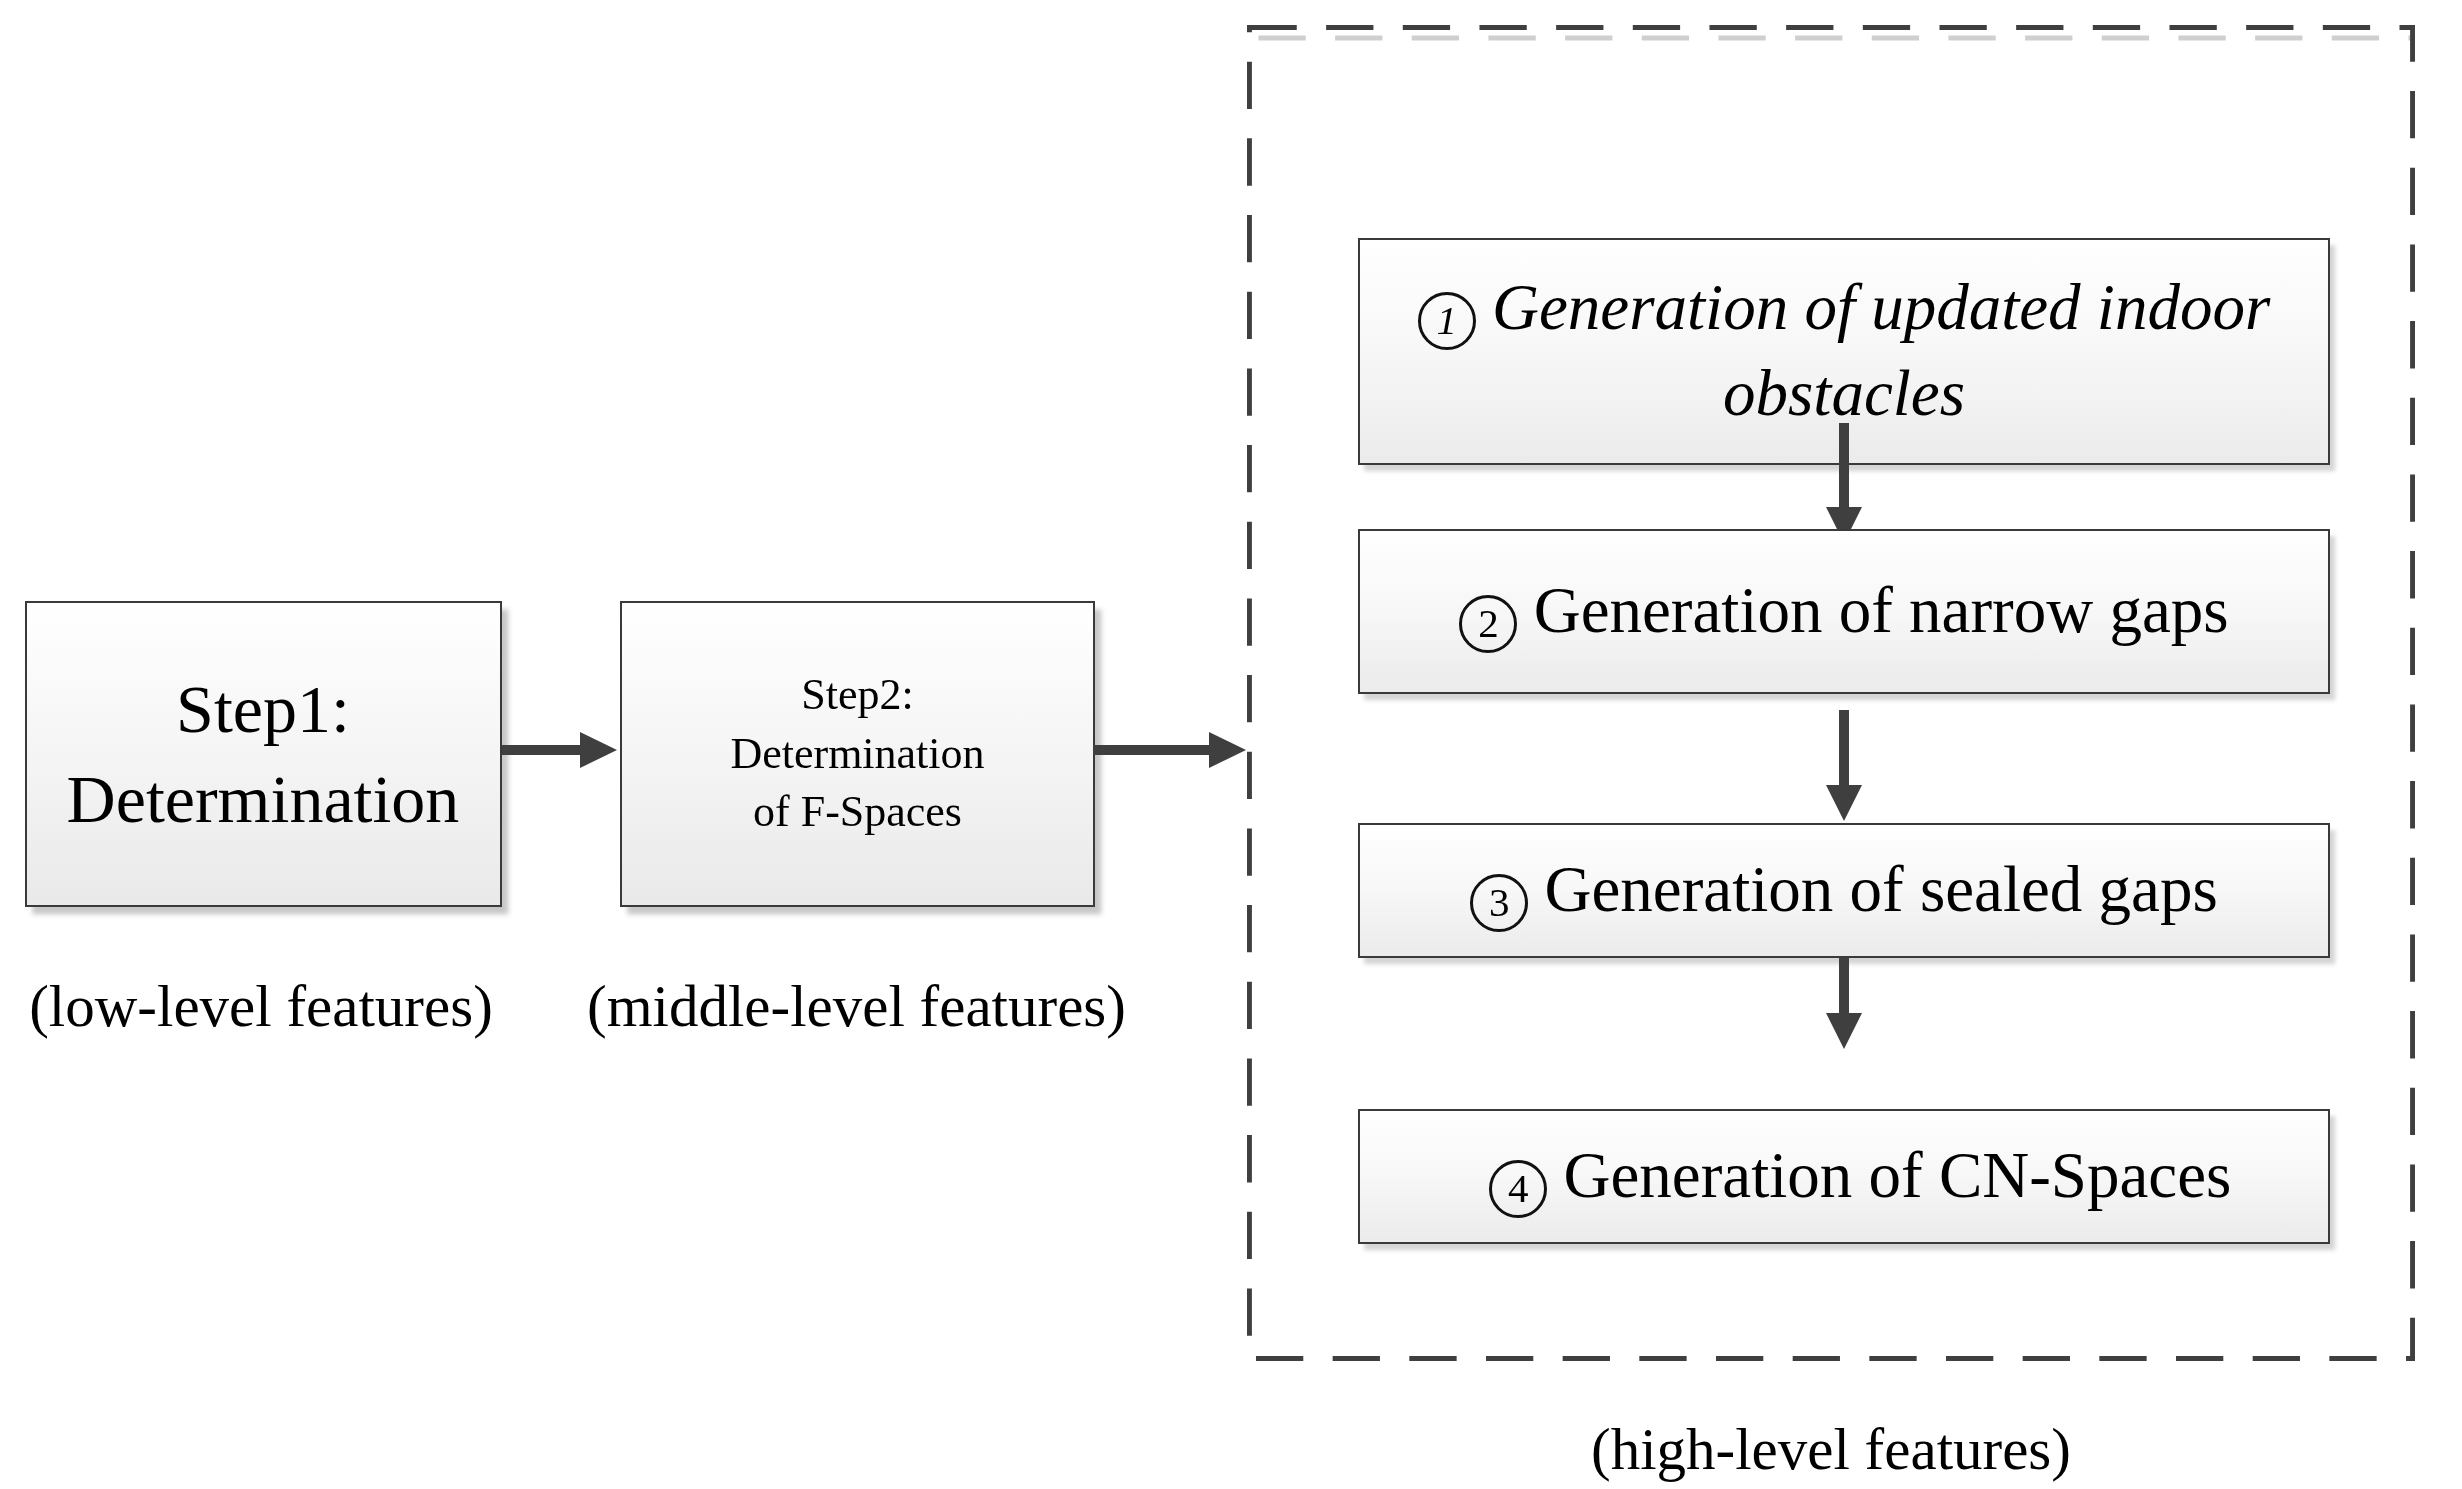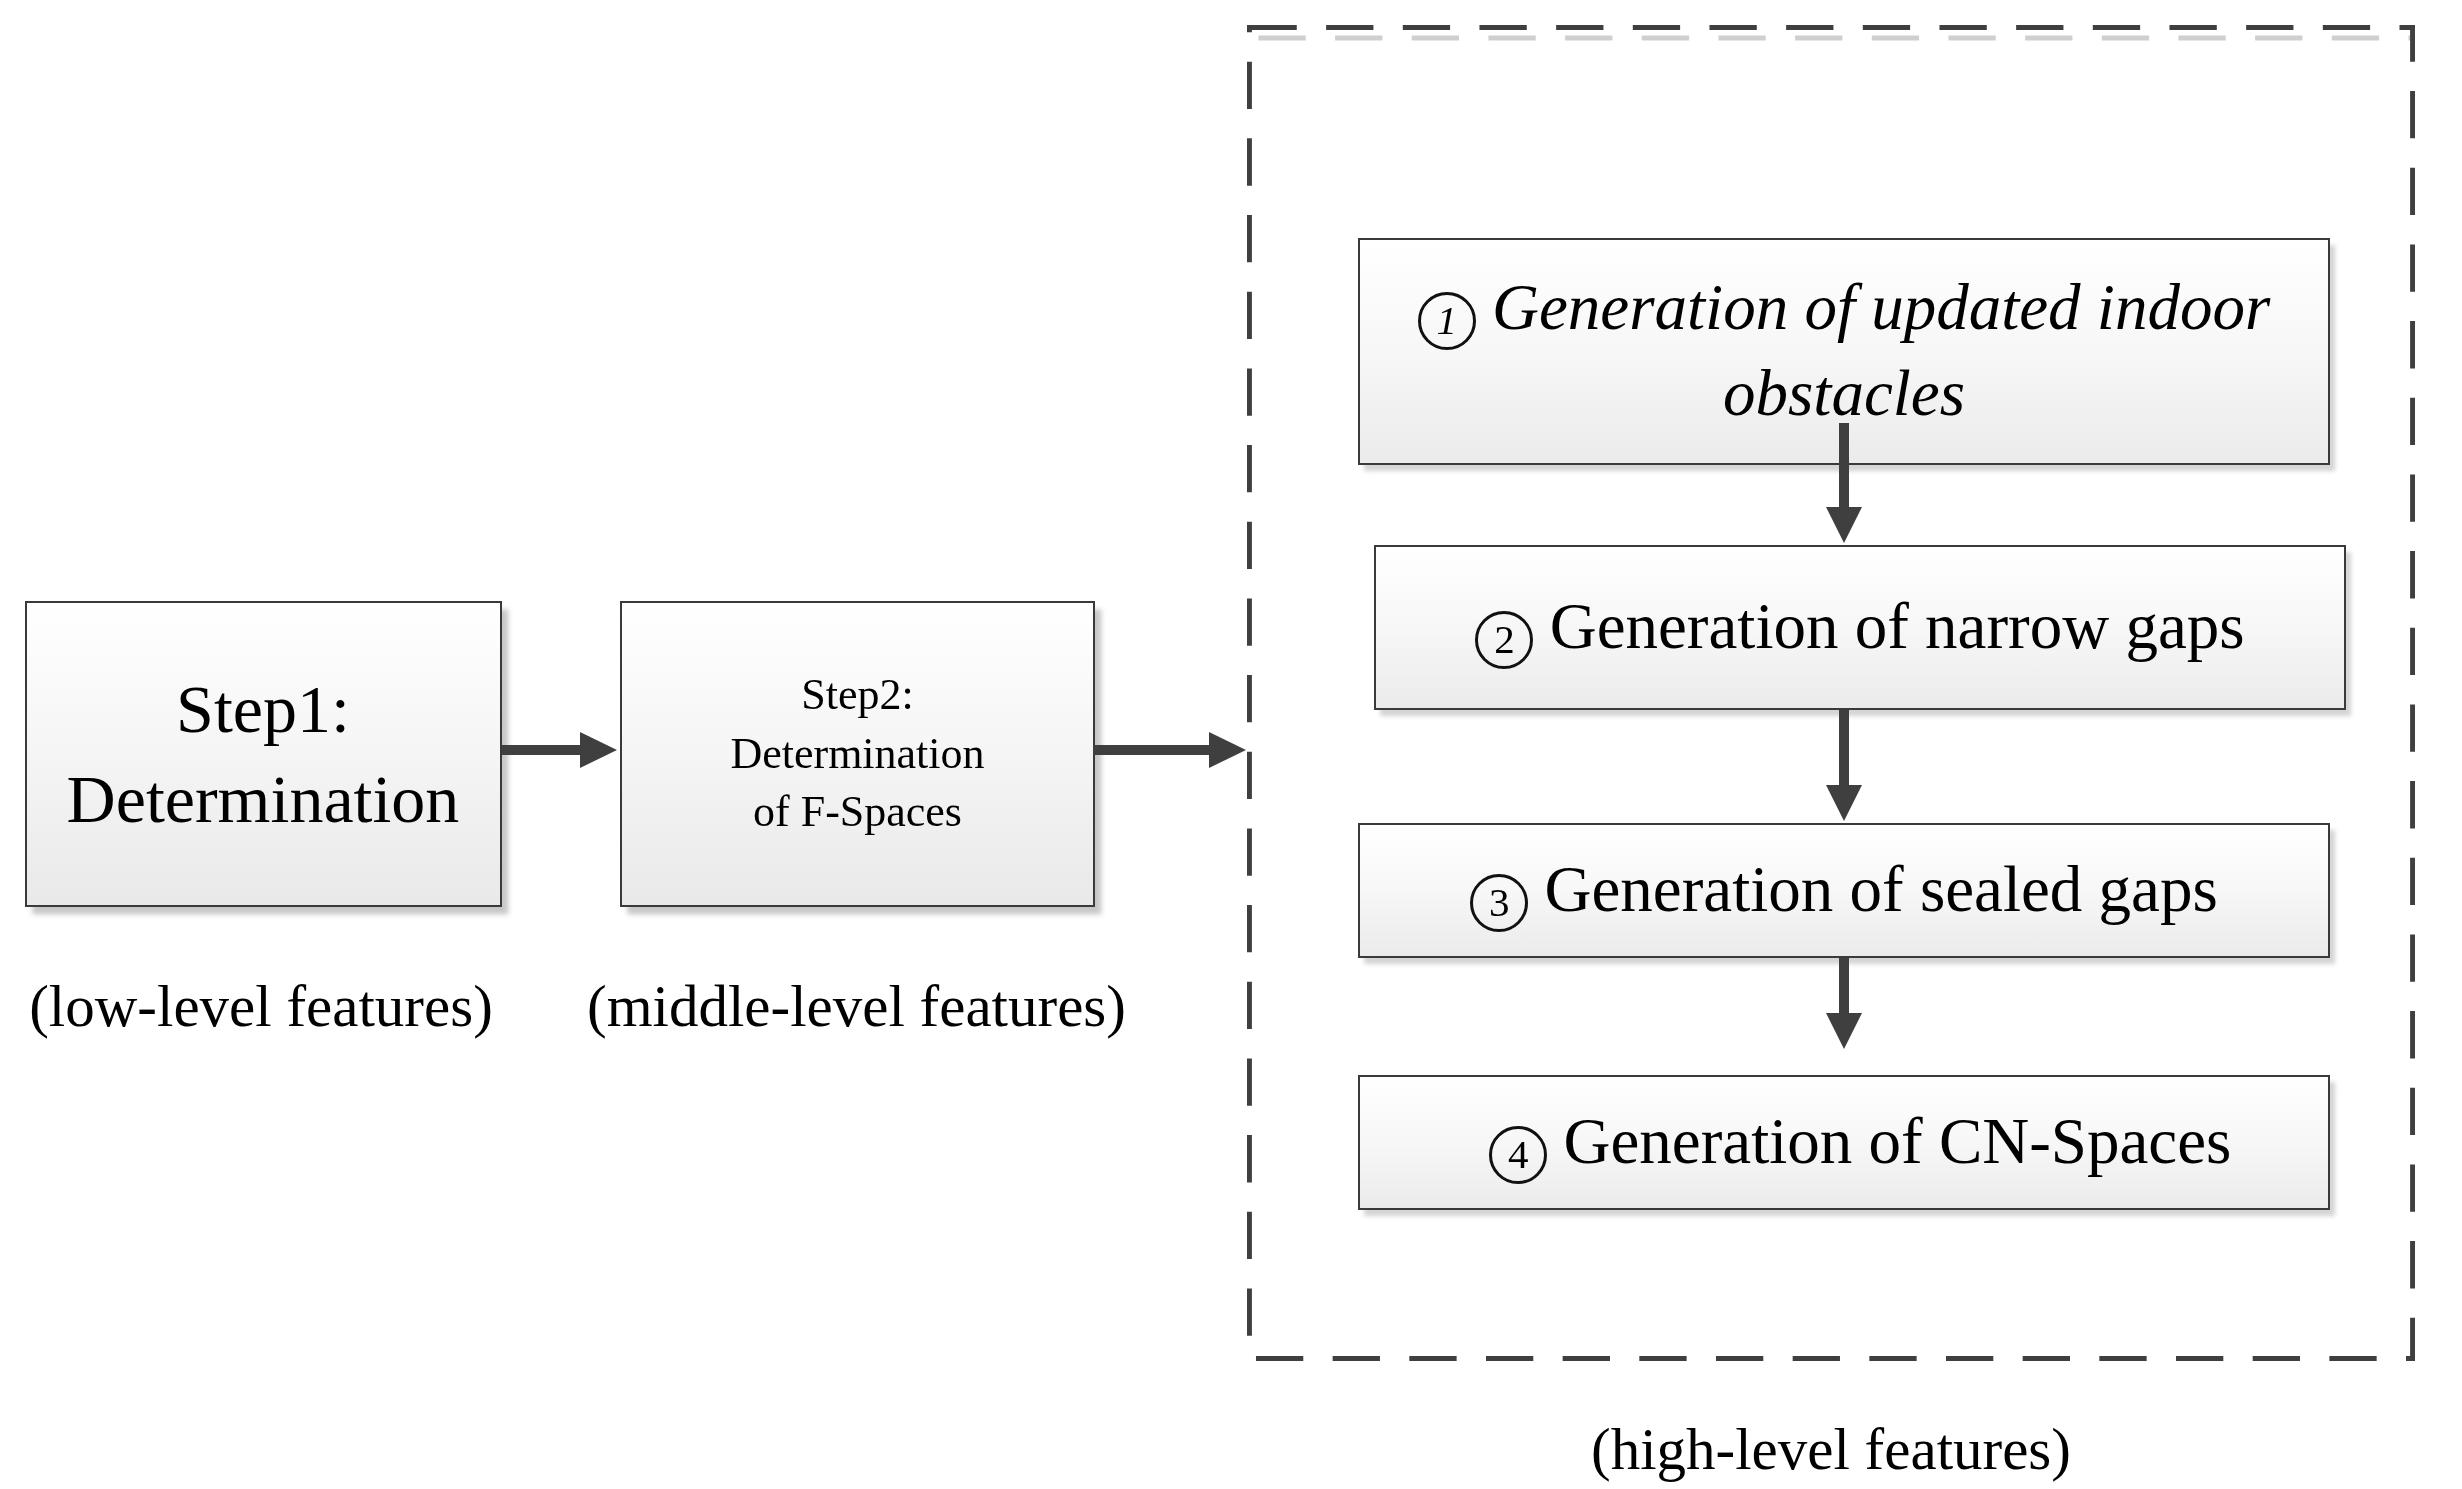--- a/index.html
+++ b/index.html
@@ -42,23 +42,23 @@
   .inner-box{
     position:absolute;left:111px;width:972px;
     border:2.4px solid #3a3a3a;
     background:linear-gradient(180deg,#ffffff 0%,#f7f7f7 50%,#ebebeb 100%);
     box-shadow:5.7px 6.5px 4.1px rgba(150,150,150,0.40);
     display:flex;align-items:center;justify-content:center;
     text-align:center;font-size:65px;line-height:1.32;
     padding:0 11.4px;box-sizing:border-box;
   }
   #ibox-1{top:213px;height:227px;font-style:italic;}
-  #ibox-2{top:520px;height:165px;margin-left:16px;}
+  #ibox-2{top:504px;height:165px;}
   #ibox-3{top:798px;height:135px;}
-  #ibox-4{top:1050px;height:135px;padding-left:44px;}
+  #ibox-4{top:1084px;height:135px;padding-left:44px;}
 
   .circ{
     display:inline-block;width:52px;height:52px;border:3.3px solid #111;
     border-radius:50%;font-size:41px;line-height:51px;text-align:center;
     vertical-align:-4.9px;margin-right:16.3px;
   }
 
   
   .arrow-v{position:absolute;left:592px;width:9.8px;background:#3f3f3f;}
   .arrow-v::after{

